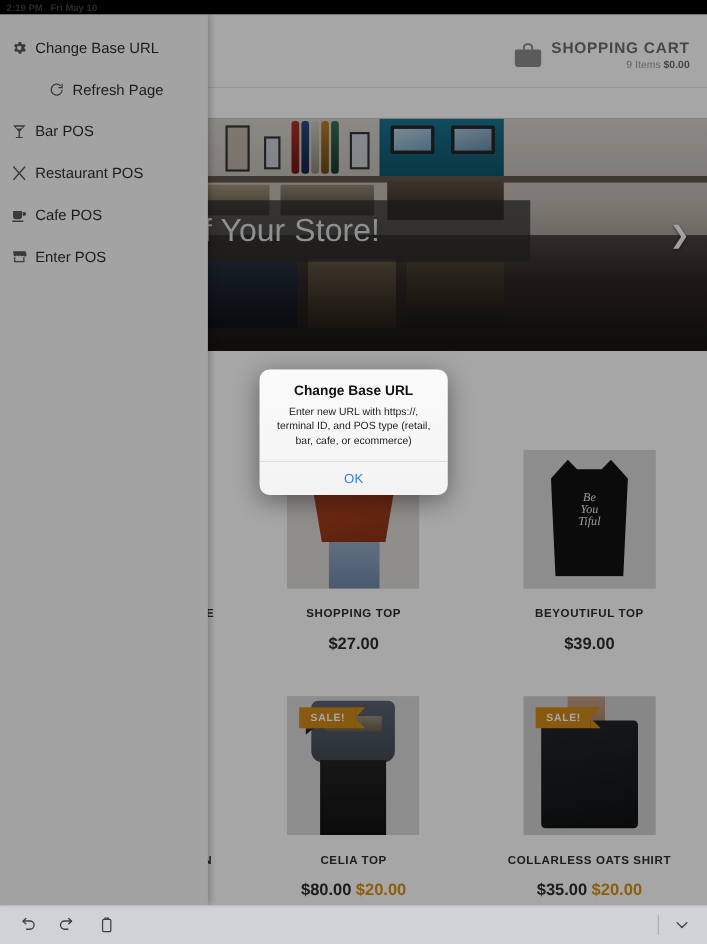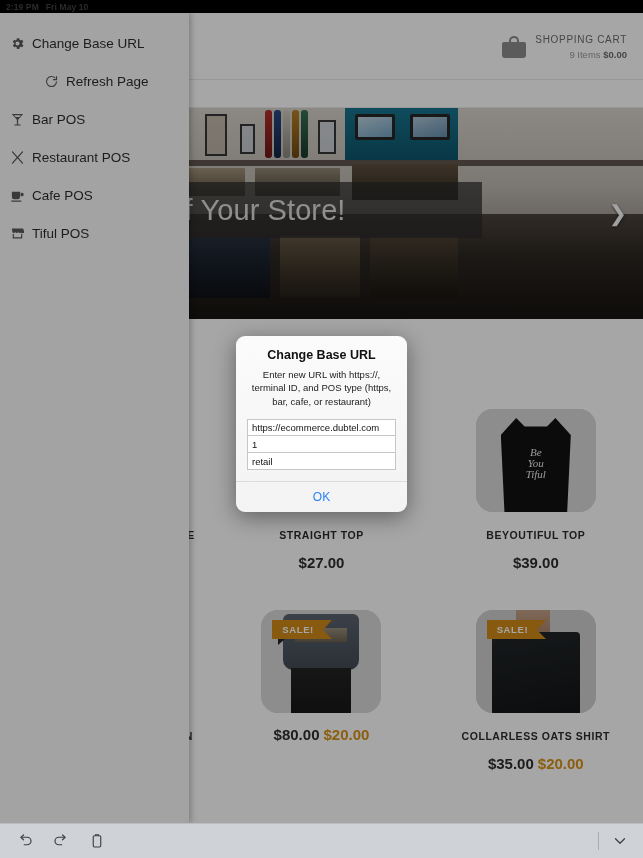--- a/index.html
+++ b/index.html
@@ -37,21 +37,21 @@
   .cart-icon .bag {
     position:absolute; left:0; bottom:0; width:24px; height:16px;
     background:#8c8c8c; border-radius:2px 2px 3px 3px;
   }
   .cart-icon .handle {
     position:absolute; left:7px; top:0; width:10px; height:9px;
     border:2.5px solid #8c8c8c; border-bottom:none;
     border-radius:6px 6px 0 0;
   }
   .cart-text { text-align:right; line-height:1.45; }
-  .cart-title { font-size:10px; font-weight:normal; color:#6d6d6d; letter-spacing:.7px; }
+  .cart-title { font-size:14px; font-weight:bold; color:#6d6d6d; letter-spacing:.7px; }
   .cart-sub { font-size:9.5px; color:#9a9a9a; }
   .cart-sub b { color:#6d6d6d; font-weight:bold; }
 
   .nav {
     height:28px; background:#fff; display:flex; align-items:center;
     padding-left:0; position:relative; border-bottom:1px solid #ececec;
   }
   .nav-item {
     font-size:11.5px; color:#5e5e5e; padding:0 16px; white-space:nowrap;
   }
@@ -104,23 +104,22 @@
 
   
   .products { padding:28px 0 0 0; background:#fff; }
   .section-title {
     text-align:center; font-size:31px; font-weight:bold; color:#222; letter-spacing:-.3px;
     margin-bottom:26px;
   }
   .grid { display:flex; flex-wrap:wrap; }
   .card { width:33.333%; padding:0 10px 18px; text-align:center; position:relative; }
   .thumb {
-    height:103px; margin:0 auto 13px; width:120px; position:relative; overflow:hidden;
+    height:126px; margin:0 auto 13px; width:120px; position:relative; overflow:hidden;
     background:#d7d7d7;
-    border-radius:17px;
   }
   .pname {
     font-size:10.5px; font-weight:bold; color:#2d2d2d; letter-spacing:.55px; line-height:1.95;
   }
   .pprice { font-size:15px; font-weight:bold; color:#2d2d2d; margin-top:9px; }
   .pprice .old { text-decoration:none; margin-right:4px; }
   .pprice .new { color:#d79117; }
 
   .sale-badge {
     position:absolute; top:10px; left:58px; height:19px;
@@ -283,21 +282,21 @@
           <div class="pname">ASYMMETRICAL LONG SLEEVE TOP</div>
           <div class="pprice">$28.00</div>
         </div>
 
         <div class="card">
           <div class="thumb">
             <div class="f-bg" style="background:#dedad6;"></div>
             <div class="jeans" style="left:38px; top:72px; width:46px; height:59px; background:linear-gradient(180deg,#9fb4cd,#6d87a6);"></div>
             <div class="top-shape" style="left:22px; top:2px; width:76px; height:82px; background:linear-gradient(170deg,#c2522c 0%,#a63f1f 60%,#8c3316 100%); clip-path:polygon(18% 0,82% 0,100% 34%,88% 100%,12% 100%,0 34%);"></div>
           </div>
-          <div class="pname">STRAIGHT TOP</div>
+          <div class="pname">SHOPPING TOP</div>
           <div class="pprice">$27.00</div>
         </div>
 
         <div class="card">
           <div class="thumb">
             <div class="f-bg"></div>
             <div class="top-shape" style="left:25px; top:9px; width:70px; height:106px; background:#111; border-radius:8px 8px 4px 4px; clip-path:polygon(22% 0,34% 8%,66% 8%,78% 0,100% 16%,94% 100%,6% 100%,0 16%);"></div>
             <div style="position:absolute; left:47px; top:38px; width:26px; height:32px; color:#e8e8e8; font-family:'Liberation Serif',serif; font-style:italic; font-size:11px; line-height:11px; text-align:center;">Be<br>You<br>Tiful</div>
           </div>
           <div class="pname">BEYOUTIFUL TOP</div>
@@ -321,20 +320,21 @@
           <div class="thumb">
             <div class="f-bg"></div>
             <div class="top-shape" style="left:22px; top:4px; width:76px; height:56px; background:linear-gradient(180deg,#5c6470,#434b56);"></div>
             <div style="position:absolute; left:34px; top:18px; width:52px; height:14px; background:linear-gradient(180deg,#9a8f7c,#6b614f);"></div>
             <div style="position:absolute; left:30px; top:58px; width:60px; height:73px; background:linear-gradient(180deg,#232323,#111);"></div>
           </div>
           <div class="sale-badge">
             <span>SALE!</span>
           </div>
           <div class="sale-tail"></div>
+          <div class="pname">CELIA TOP</div>
           <div class="pprice">
             <span class="old">$80.00</span><span class="new">$20.00</span>
           </div>
         </div>
 
         <div class="card">
           <div class="thumb">
             <div class="f-bg" style="background:#cfcfcf;"></div>
             <div style="position:absolute; left:40px; top:0; width:34px; height:26px; background:linear-gradient(180deg,#c6a189,#a98066);"></div>
             <div class="top-shape" style="left:16px; top:22px; width:88px; height:98px; background:linear-gradient(170deg,#222629 0%,#15181a 70%,#0e1011 100%); border-radius:4px;"></div>
@@ -407,34 +407,29 @@
         </span>
         <span>Cafe POS</span>
       </div>
 
       <div class="drawer-item" style="margin-top:13px;">
         <span class="dicon">
           <svg viewBox="0 0 24 24" fill="currentColor">
               <path d="M3 4h18l1.6 4.6A2.6 2.6 0 0 1 20 11.6a2.6 2.6 0 0 1-2.3-1.4A2.6 2.6 0 0 1 15.4 11a2.6 2.6 0 0 1-2.3-1.4A2.6 2.6 0 0 1 10.8 11a2.6 2.6 0 0 1-2.3-1.4A2.6 2.6 0 0 1 6.2 11a2.6 2.6 0 0 1-2.4-1.5L3 4zm1.4 8.6V20h15.2v-7.4a4 4 0 0 1-1.8-.4V18H6.2v-5.8a4 4 0 0 1-1.8.4z"></path>
             </svg>
         </span>
-        <span>Tiful POS</span>
+        <span>Enter POS</span>
       </div>
 
     </div>
   </div>
 
   <div class="dialog">
     <div class="dlg-title">Change Base URL</div>
-    <div class="dlg-msg">Enter new URL with https://, terminal ID, and POS type (https, bar, cafe, or restaurant)</div>
-    <div class="dlg-inputs">
-      <input class="dlg-input" value="https://ecommerce.dubtel.com" style="">
-      <input class="dlg-input" value="1" style="">
-      <input class="dlg-input" value="retail" style="">
-    </div>
+    <div class="dlg-msg">Enter new URL with https://, terminal ID, and POS type (retail, bar, cafe, or ecommerce)</div>
     <div class="dlg-actions">
       <span class="dlg-ok">OK</span>
     </div>
   </div>
 
   <div class="toolbar">
     <div class="tb-left">
       <span class="tb-icon">
         <svg viewBox="0 0 24 24" fill="none" stroke="currentColor" stroke-width="1.6" stroke-linecap="round" stroke-linejoin="round">
             <path d="M7 7H15a5 5 0 0 1 0 10h-4"></path>

